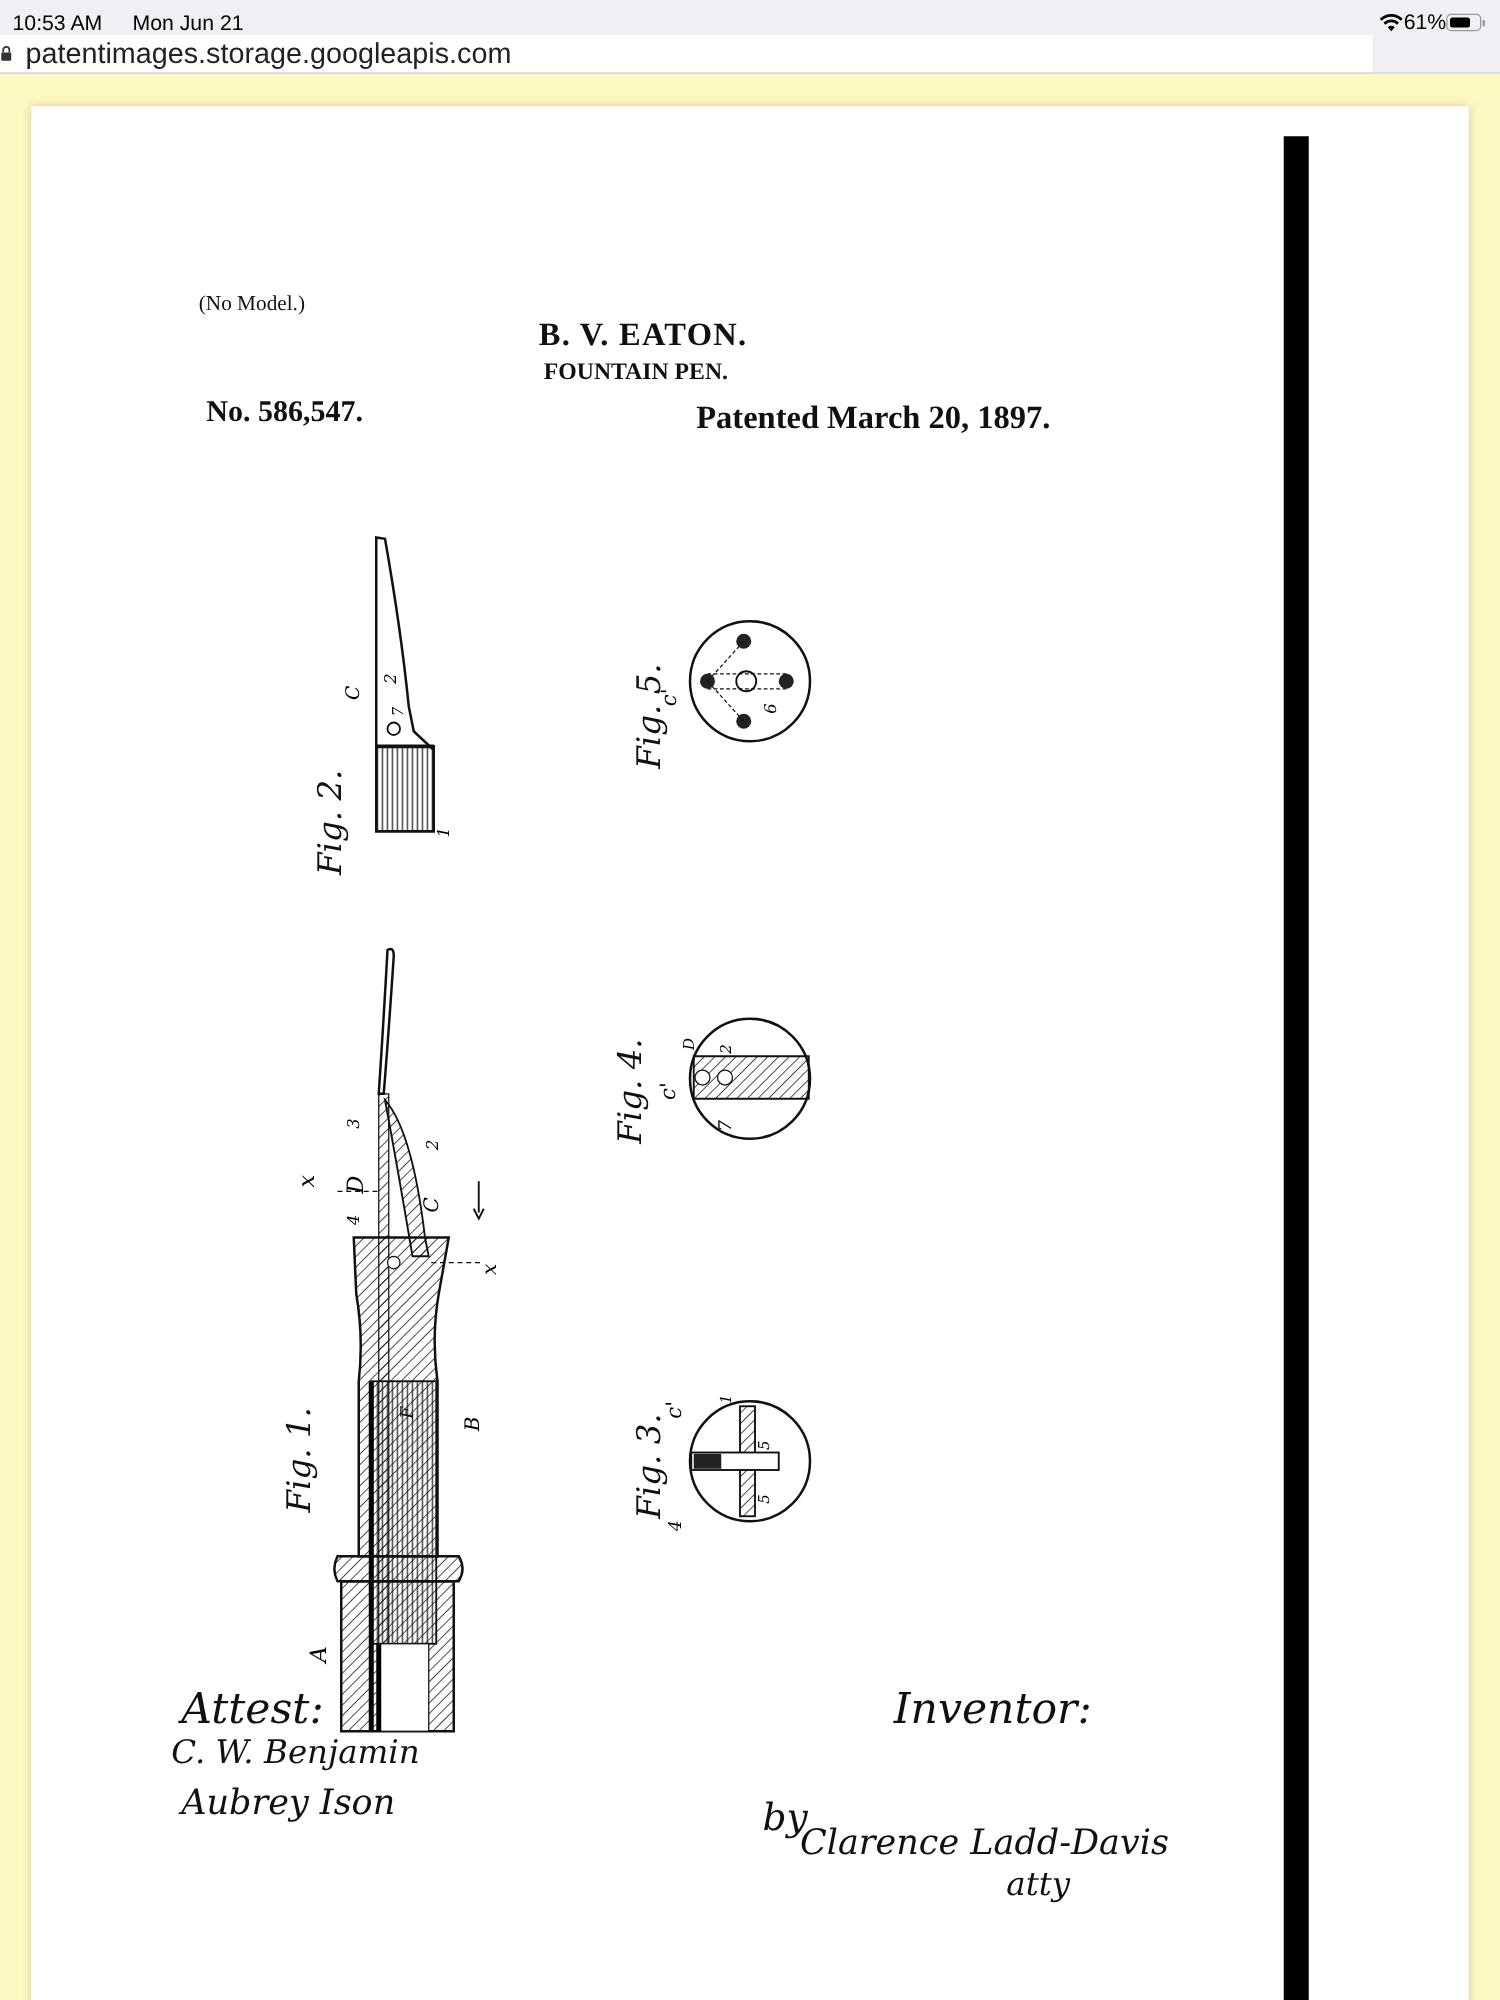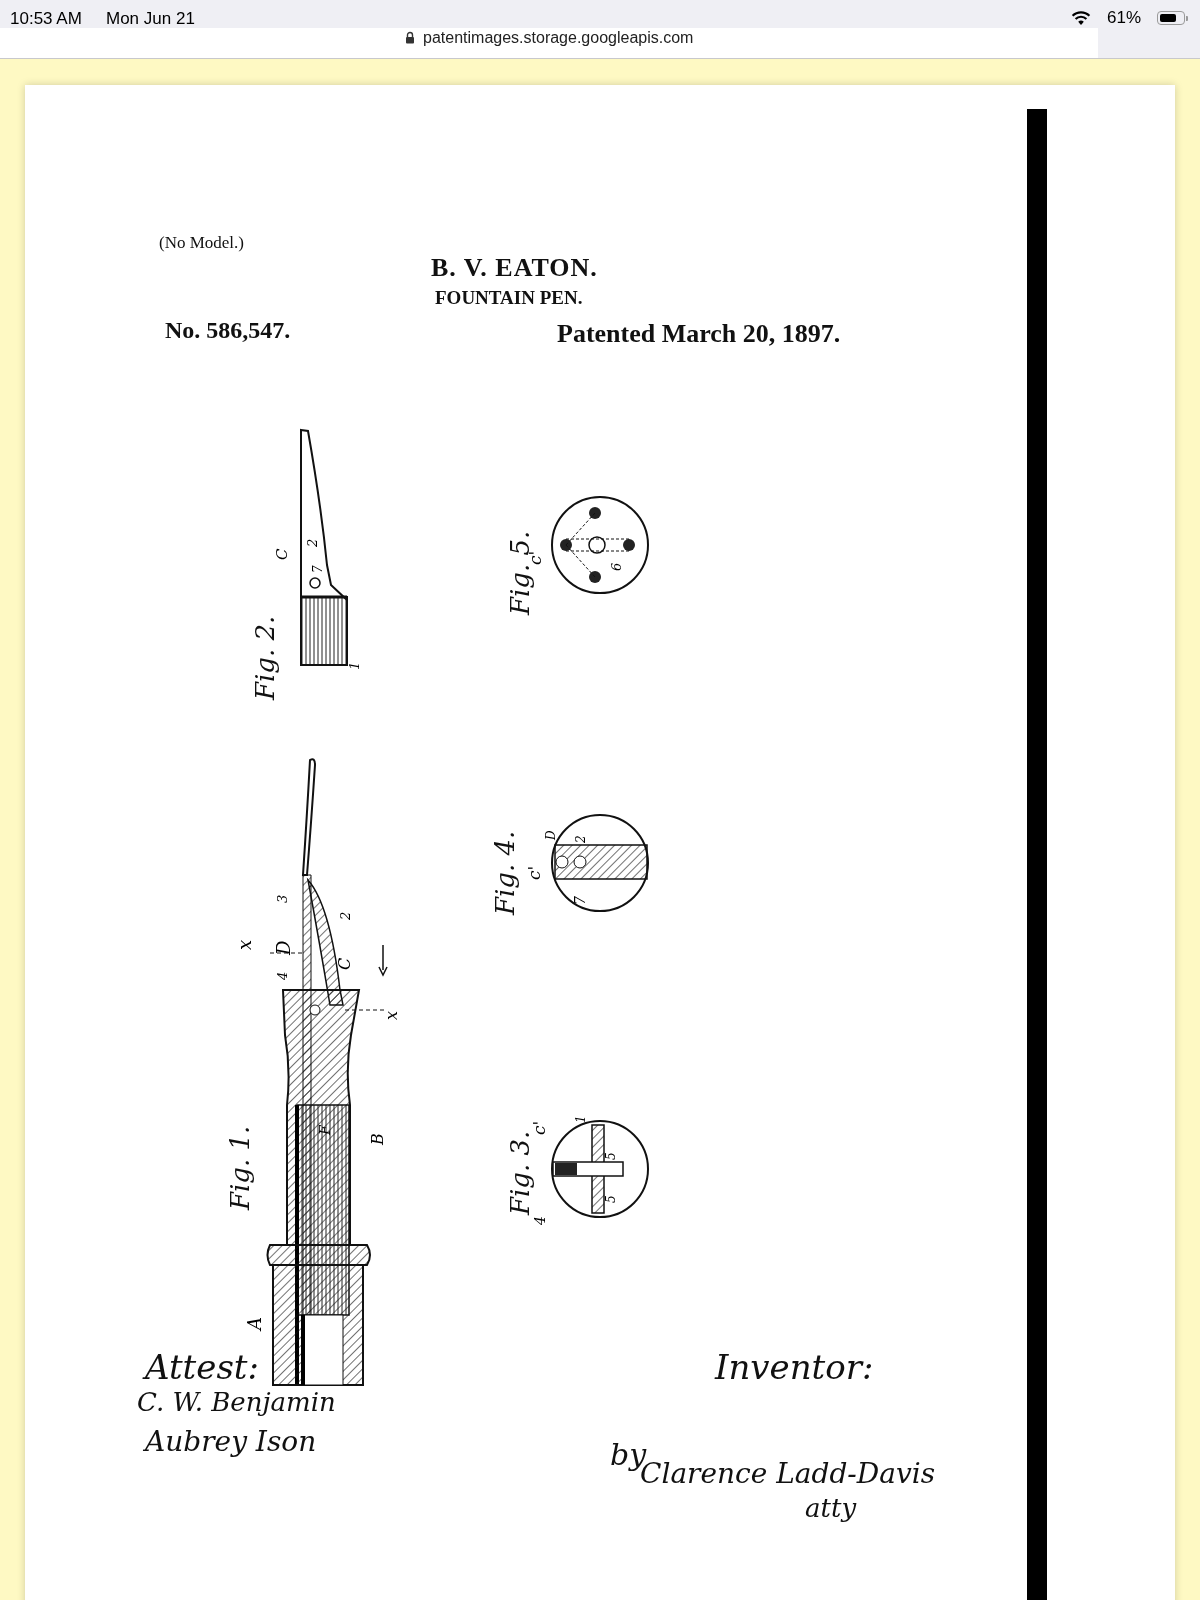--- a/index.html
+++ b/index.html
@@ -1,24 +1,24 @@
 <!DOCTYPE html>
 <html><head>
 <meta charset="utf-8">
 <style>
   html, body { margin:0; padding:0; }
   body { width:1200px; height:1600px; background:#efeff4; position:relative; overflow:hidden; font-family:"Liberation Sans", sans-serif; }
   .status-bar { position:absolute; left:0; top:4px; width:1200px; height:24px; font-size:17px; color:#000; }
   .status-time { position:absolute; left:10px; top:5px; }
   .status-date { position:absolute; left:106px; top:5px; }
-  .status-right { position:absolute; right:12px; top:4px; display:flex; align-items:center; gap:16px; }
+  .status-right { position:absolute; right:12px; top:4px; display:flex; align-items:center; gap:0; }
   .battery { width:28px; height:14px; border:1.5px solid #9a9a9a; border-radius:4px; position:relative; box-sizing:border-box; }
   .battery-fill { position:absolute; left:2px; top:2px; bottom:2px; width:61%; background:#000; border-radius:2px; }
   .battery-cap { width:2px; height:5px; background:#9a9a9a; margin-left:1px; border-radius:0 1px 1px 0; }
-  .url-bar { position:absolute; left:0; top:28px; width:1098px; height:30px; text-align:center; font-size:16px; color:#222; background:#fff; }
+  .url-bar { position:absolute; left:0; top:28px; width:1098px; height:30px; font-size:23px; color:#222; background:#fff; }
   .url-bar span.url { vertical-align:middle; }
   .url-divider { position:absolute; left:0; top:58px; width:1200px; height:1px; background:#c8c8cc; }
   .viewer { position:absolute; left:0; top:59px; width:1200px; height:1541px; background:#fef9c3; }
   .page { position:absolute; left:25px; top:26px; width:1150px; height:1530px; background:#fff; box-shadow:0 0 8px rgba(0,0,0,0.18); }
   .black-bar { position:absolute; left:1002px; top:24px; width:20px; height:1510px; background:#000; }
   .ptext { position:absolute; font-family:"Liberation Serif", serif; color:#111; font-weight:bold; white-space:nowrap; }
   .no-model { left:134px; top:148px; font-size:17px; font-weight:normal; }
   .inventor-name { left:406px; top:168px; font-size:26px; letter-spacing:1px;text-align:right; }
   .title { left:410px; top:202px; font-size:19px; }
   .patent-no { left:140px; top:232px; font-size:24px; }

